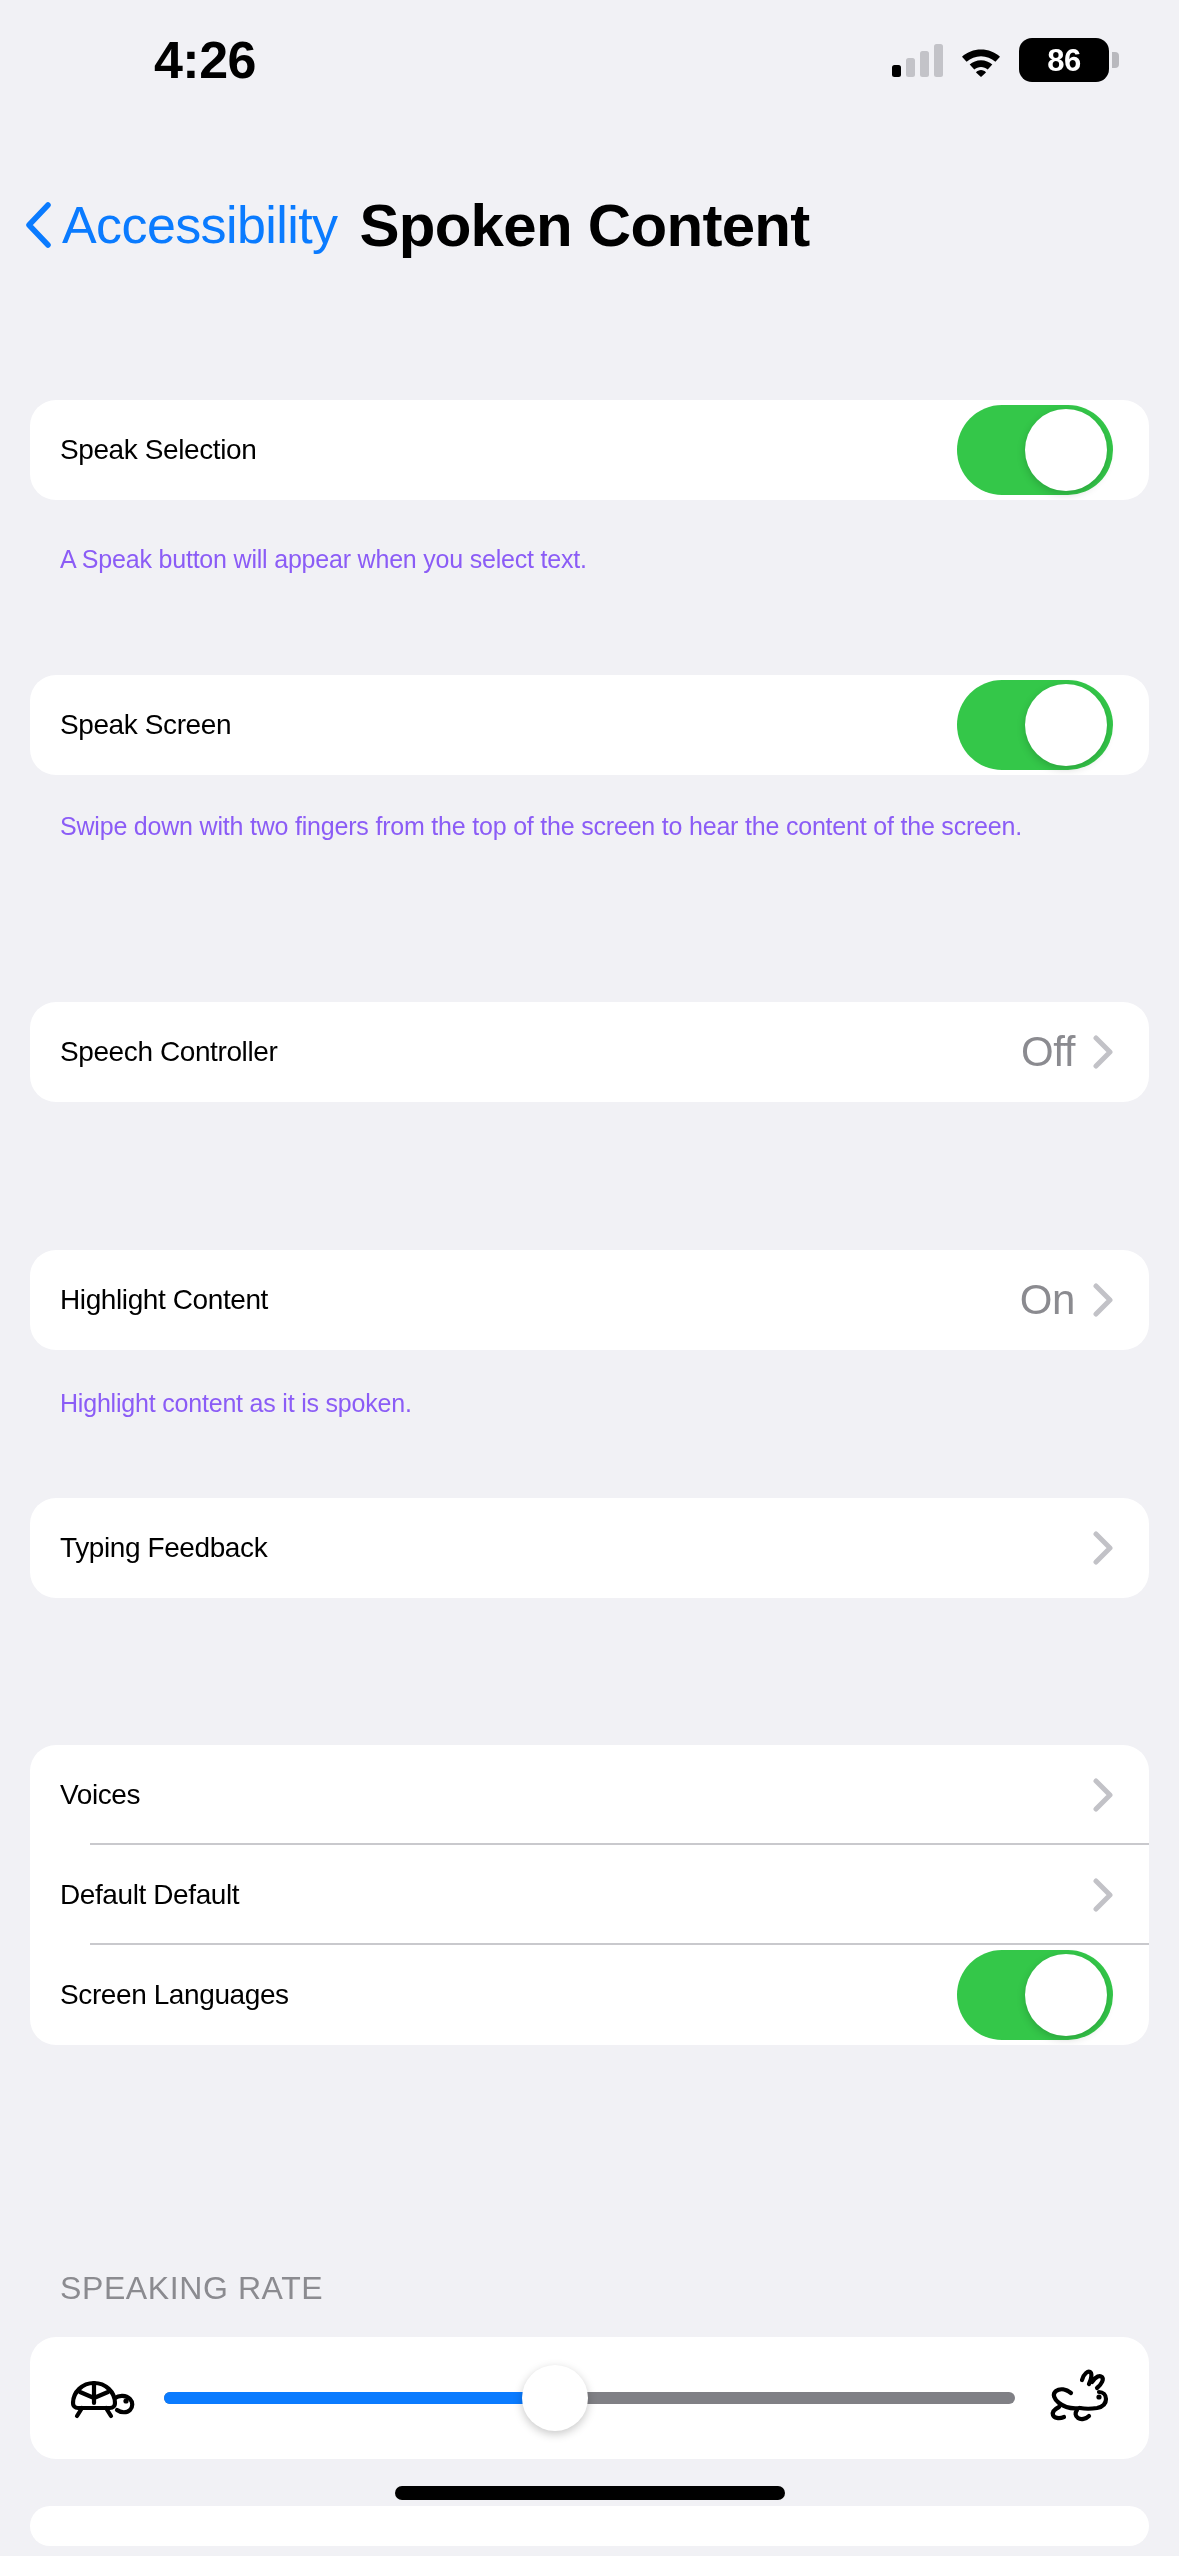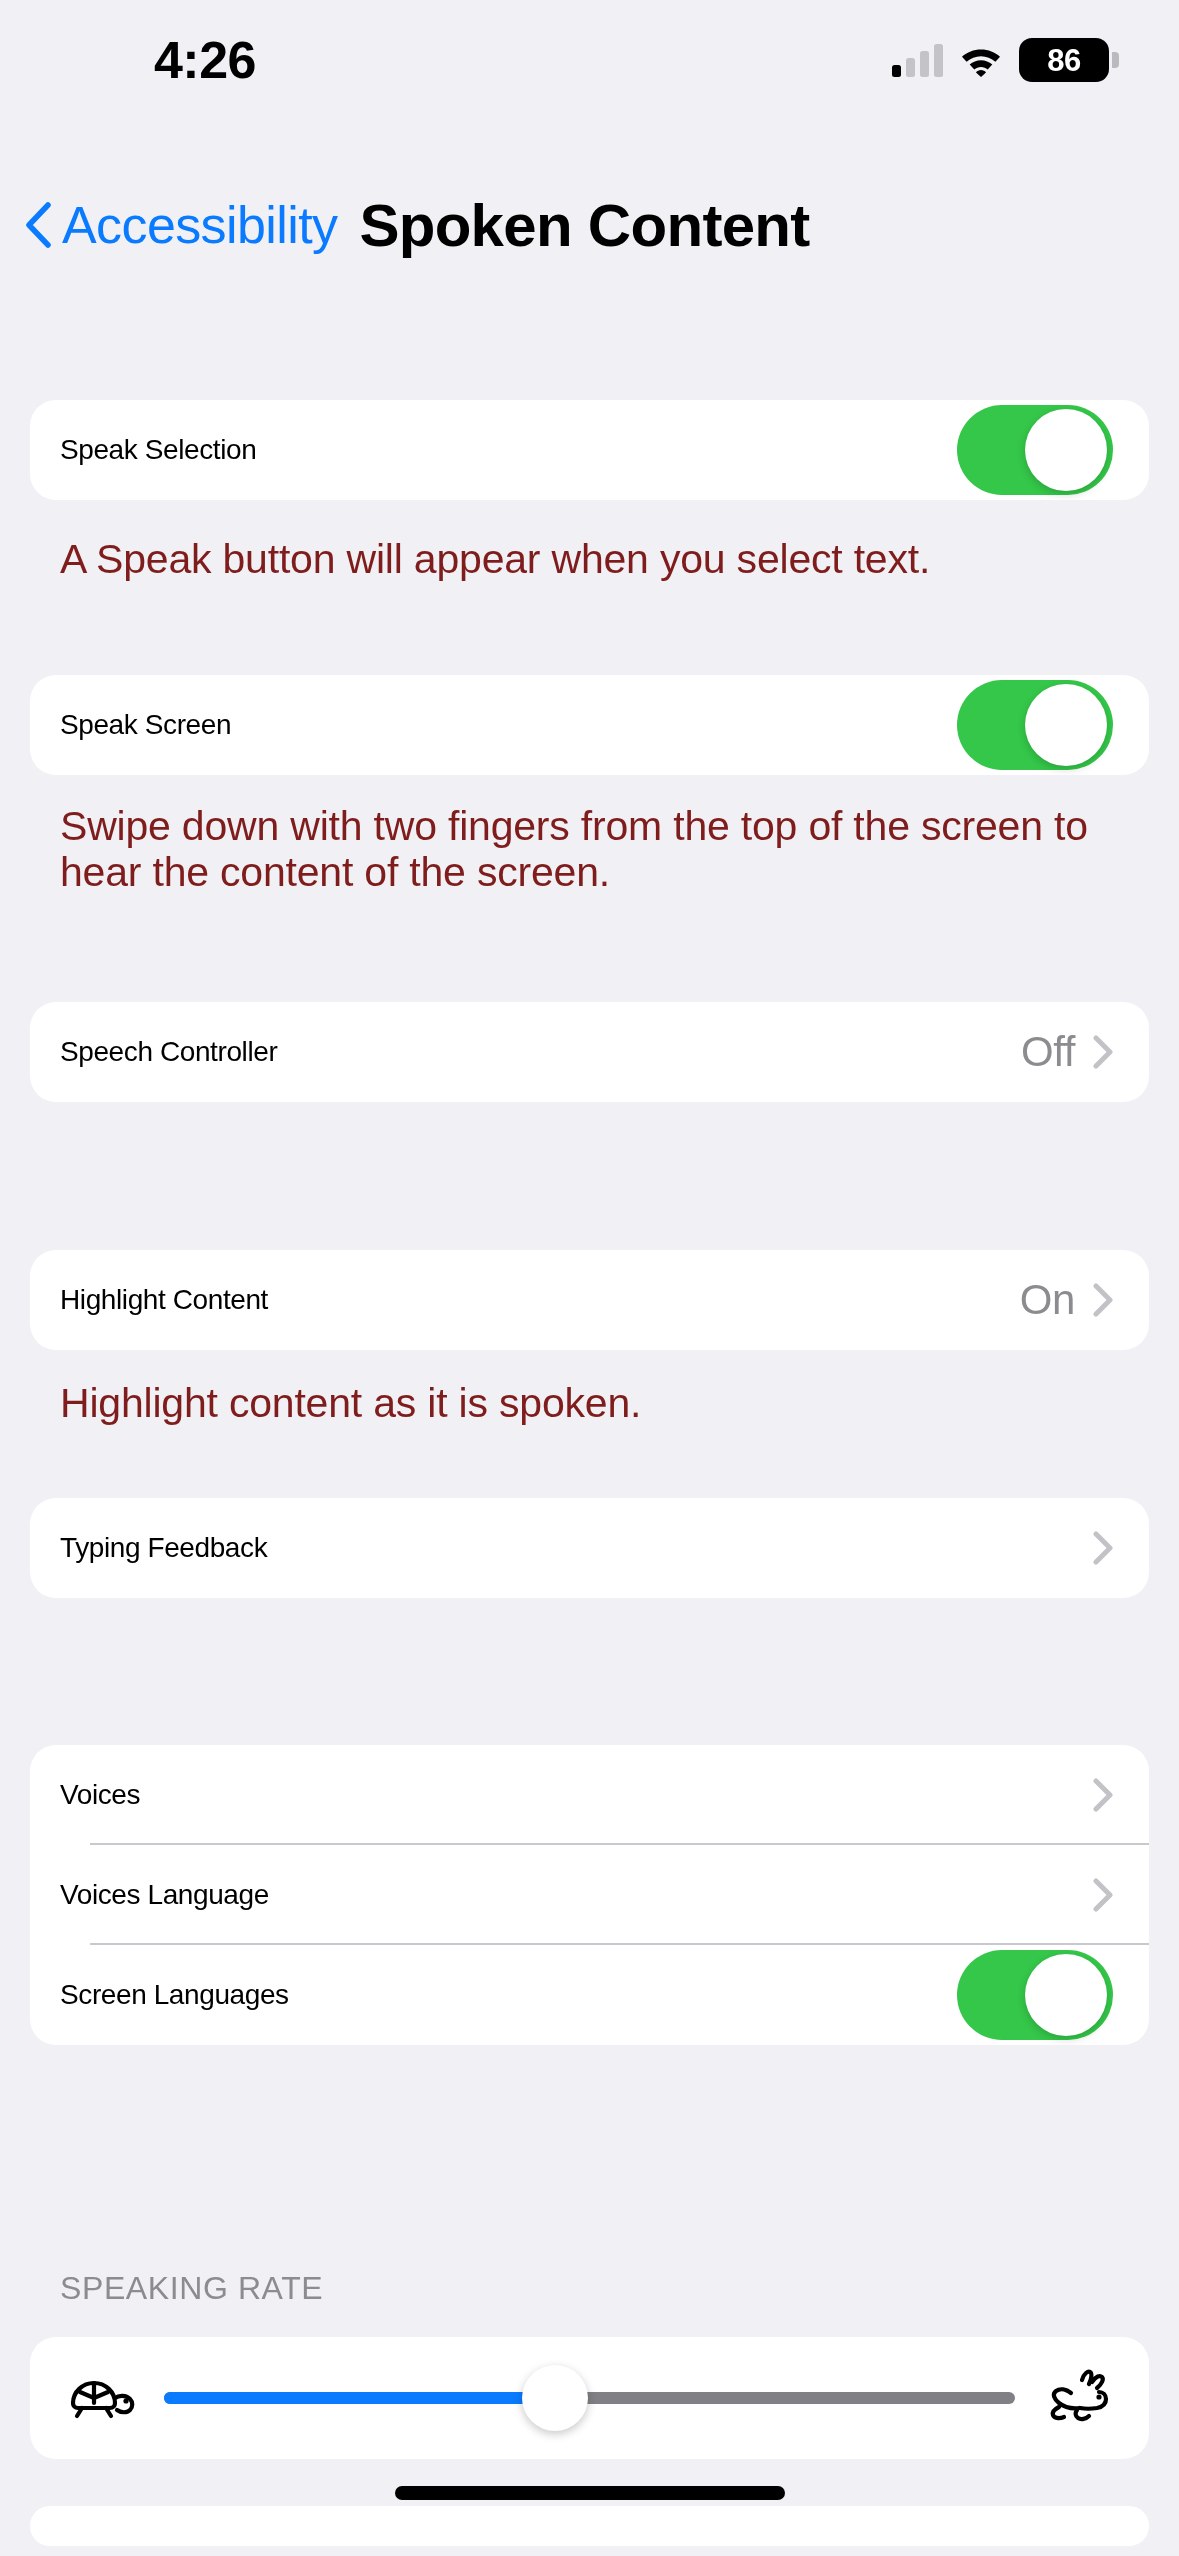--- a/index.html
+++ b/index.html
@@ -168,23 +168,23 @@
     border-radius: 50%;
     background: #fff;
     box-shadow: 0 3px 8px rgba(0,0,0,0.18);
   }
 
   
   .footer-text {
     position: absolute;
     left: 60px;
     width: 1060px;
-    font-size: 41px;
+    font-size: 25px;
     line-height: 46px;
-    color: #7f1d1d;
+    color: #8b5cf6;
     letter-spacing: -0.2px;
   }
   .group-header {
     position: absolute;
     left: 60px;
     font-size: 32px;
     letter-spacing: 0.6px;
     color: #8b8b90;
   }
 
@@ -339,21 +339,21 @@
 
   <div class="card" style="top:1745px;">
     <div class="row">
       <span class="row-title">Voices</span>
       <svg class="chev-row" viewBox="0 0 20 34">
         <path d="M3 3l14 14L3 31" stroke="#c2c2c7" stroke-width="5" fill="none" stroke-linecap="round" stroke-linejoin="round"></path>
       </svg>
       <div class="separator"></div>
     </div>
     <div class="row">
-      <span class="row-title">Voices Language</span>
+      <span class="row-title">Default Default</span>
       <svg class="chev-row" viewBox="0 0 20 34">
         <path d="M3 3l14 14L3 31" stroke="#c2c2c7" stroke-width="5" fill="none" stroke-linecap="round" stroke-linejoin="round"></path>
       </svg>
       <div class="separator"></div>
     </div>
     <div class="row">
       <span class="row-title">Screen Languages</span>
       <div class="toggle on">
         <div class="knob"></div>
       </div>

